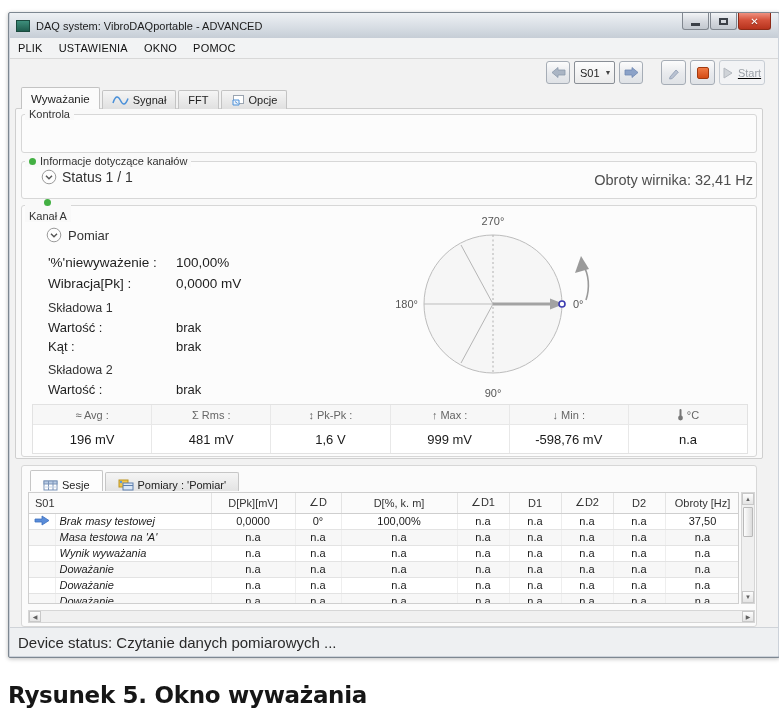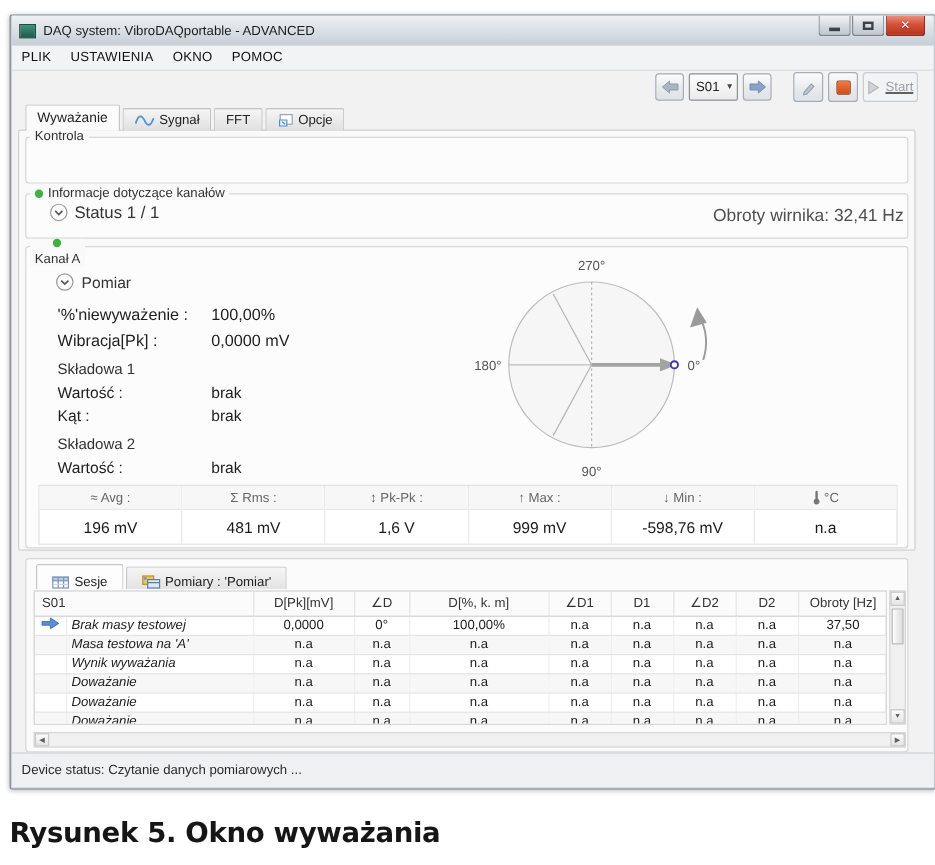--- a/index.html
+++ b/index.html
@@ -111,21 +111,21 @@
     border:1px solid #d6d6d6; }
   .hscroll { position:absolute; left:6px; top:144px; width:727px; height:13px; background:#f0f0f0;
     border:1px solid #d6d6d6; }
   .sbtn { position:absolute; background:linear-gradient(#fdfdfd,#e4e4e4); border:1px solid #c8c8c8;
     display:flex; align-items:center; justify-content:center; font-size:6px; color:#606060; }
   .thumb { position:absolute; left:1px; top:14px; width:10px; height:30px;
     background:linear-gradient(90deg,#fdfdfd,#dcdcdc); border:1px solid #b9b9b9; border-radius:1px; }
 
   .statusbar { position:absolute; left:1px; bottom:1px; right:1px; height:29px; background:#eef0f2;
     border-top:1px solid #cfd3d8; display:flex; align-items:center; padding-left:8px; }
-  .status-msg { font-size:11px; color:#2a2a2a; }
+  .status-msg { font-size:15px; color:#2a2a2a; }
 
   .caption { position:absolute; left:8px; top:682px; font-size:23px; font-weight:bold; color:#161616;
     letter-spacing:-0.3px; font-family:"DejaVu Sans","Liberation Sans",sans-serif; }
 
   .chev { display:inline-flex; }
 </style>
 </head>
 <body>
 
 <div class="window">

